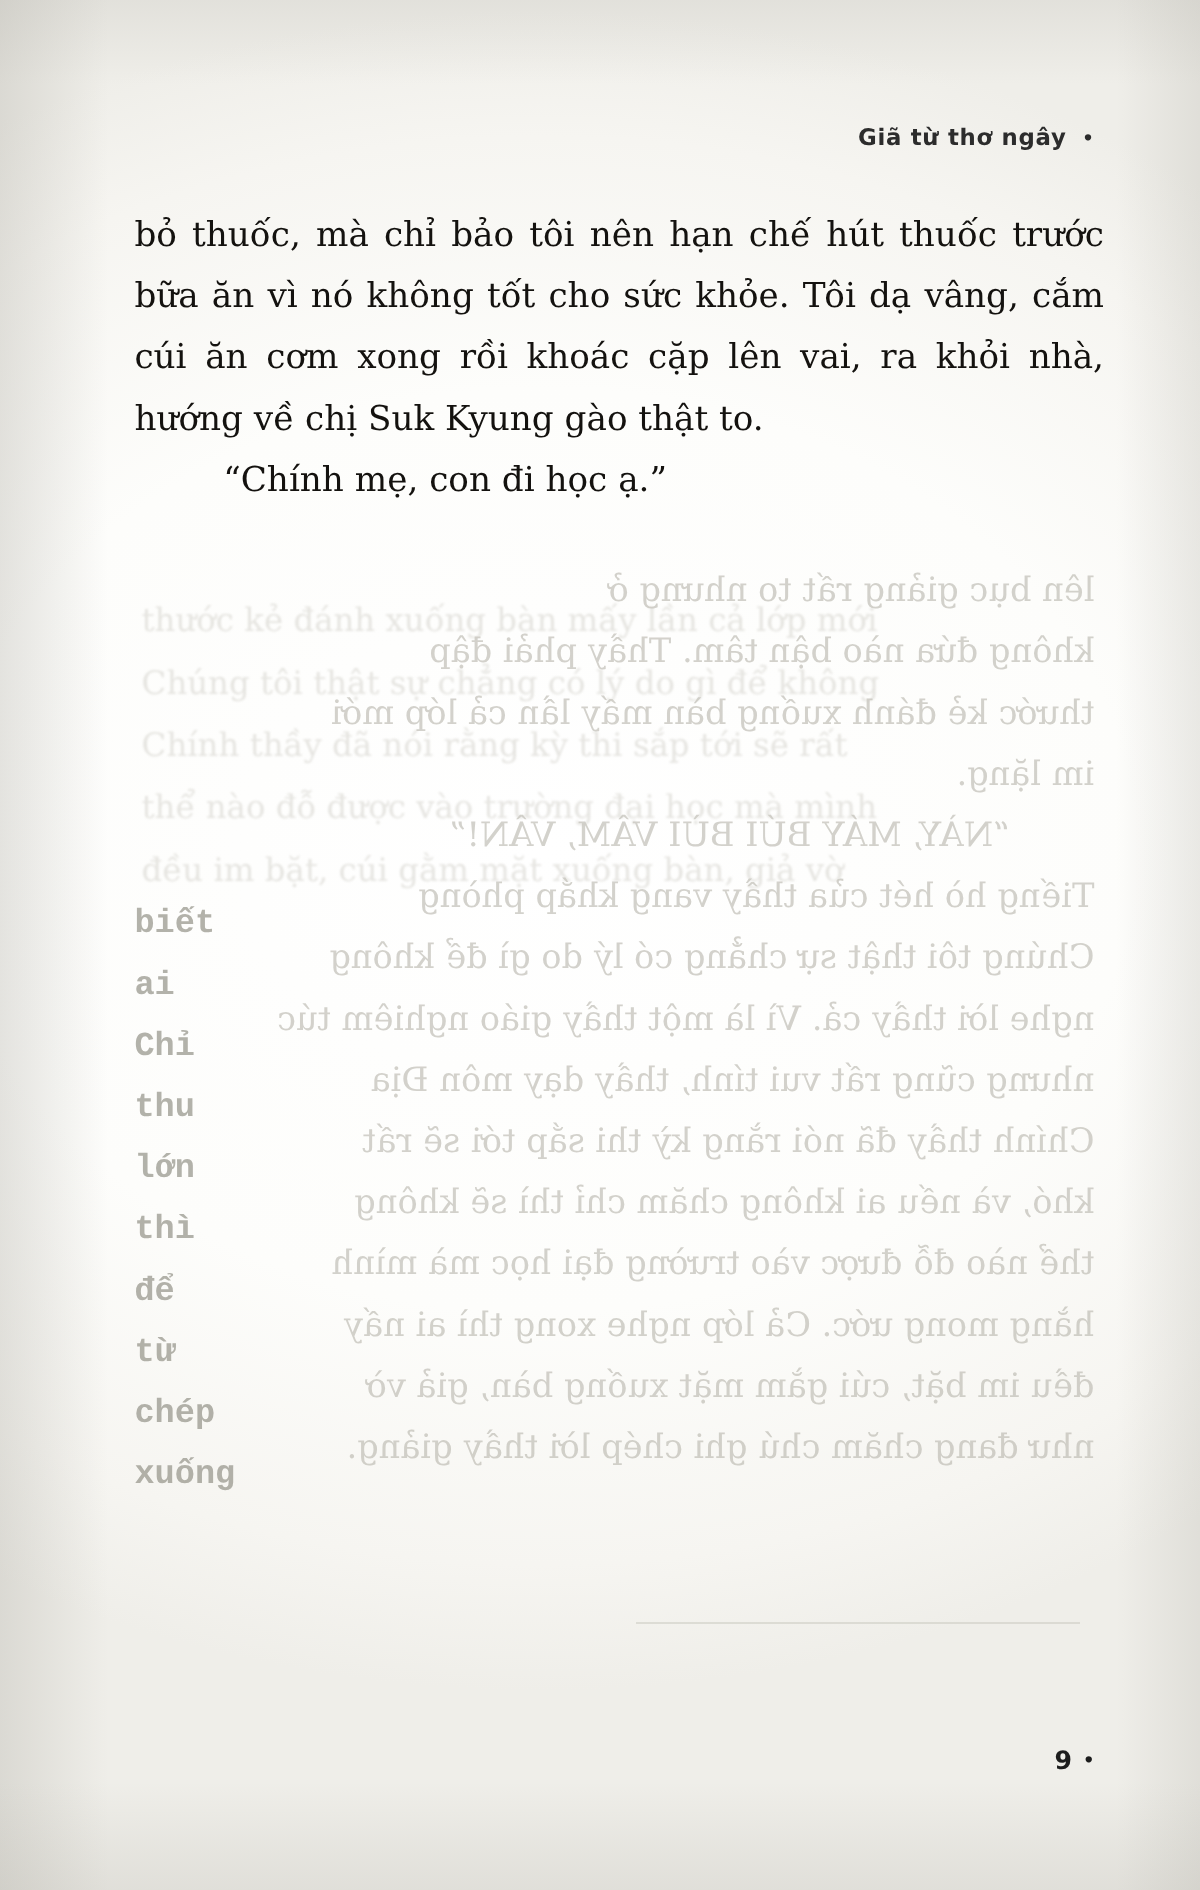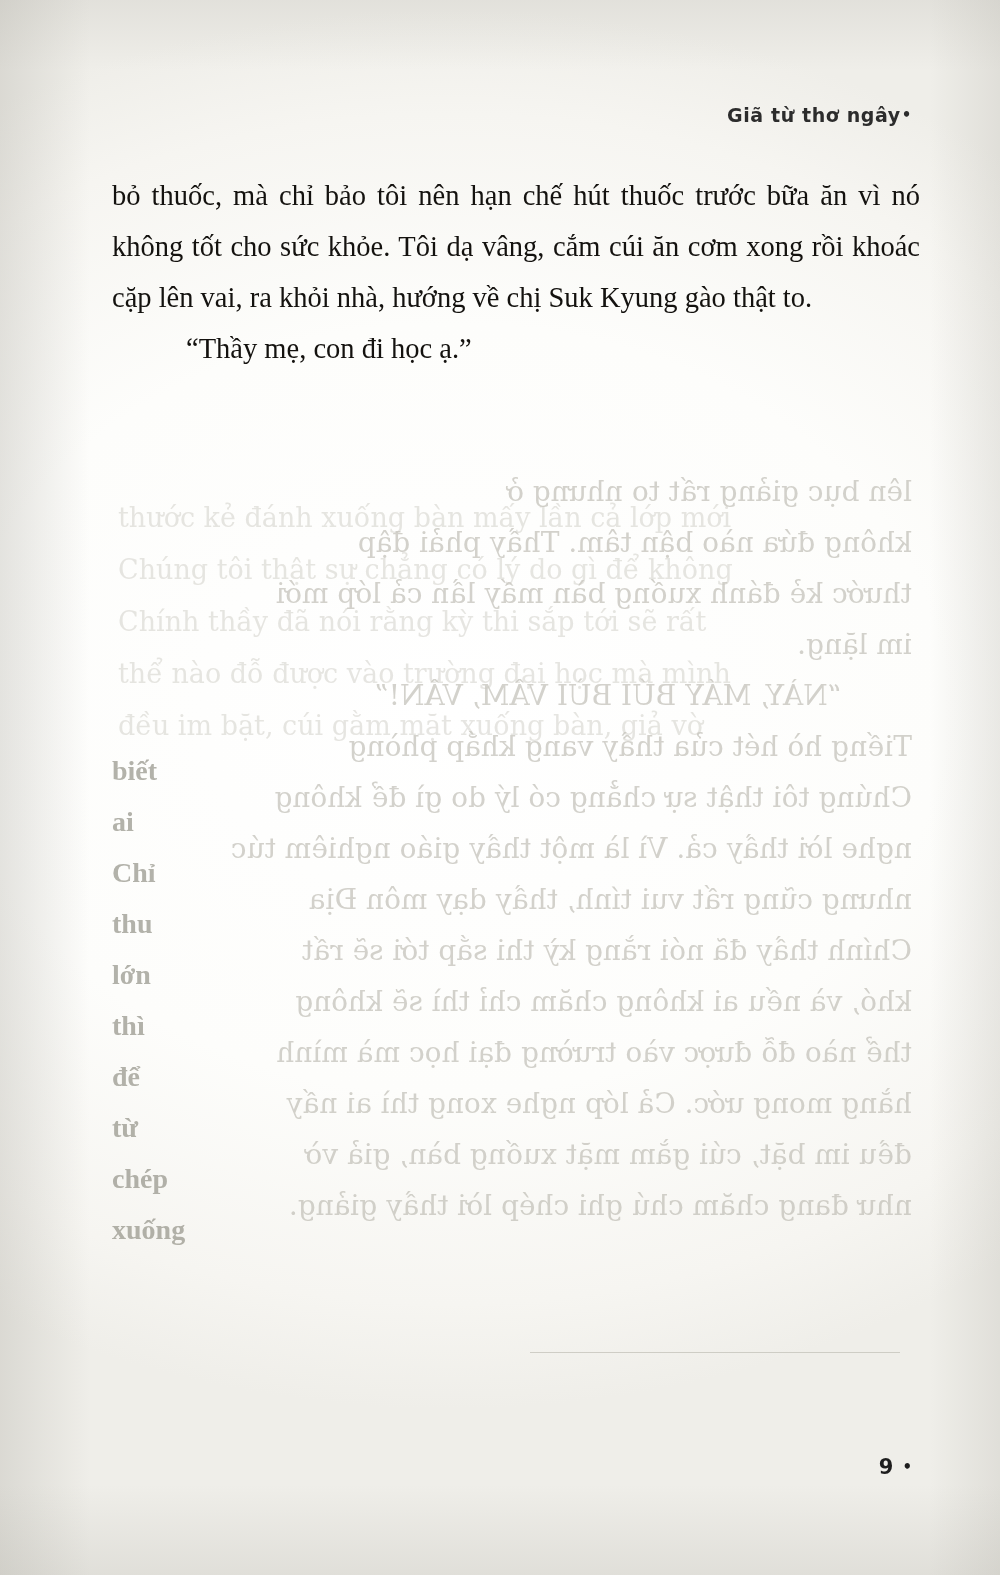--- a/index.html
+++ b/index.html
@@ -53,21 +53,21 @@
     pointer-events: none;
   }
 
   
   .running-head {
     position: absolute;
     top: 104px;
     right: 88px;
     display: flex;
     align-items: center;
-    gap: 1px;
+    gap: 13px;
     font-family: "DejaVu Sans", sans-serif;
     font-size: 19px;
     font-weight: 700;
     letter-spacing: 0.6px;
     color: #2c2c2c;
     text-align: center;
   }
   .running-head .bullet {
     font-size: 15px;
     line-height: 1;
@@ -82,21 +82,20 @@
     width: 808px;
     font-family: "DejaVu Serif", serif;
     font-size: 28.5px;
     line-height: 51px;
     color: #14120f;
     text-align: justify;
     text-justify: inter-word;
   }
   .body-text p {
     margin: 0;
-    font-family: Liberation Serif, serif;
   }
   .body-text p.indent {
     text-indent: 74px;
   }
 
   
   .showthrough {
     position: absolute;
     top: 466px;
     left: 112px;
@@ -132,21 +131,21 @@
     filter: blur(0.7px);
   }
   .showthrough-2 p { margin: 0; }
 
   
   .ghost-left-col {
     position: absolute;
     left: 112px;
     top: 745px;
     width: 120px;
-    font-family: Liberation Serif, serif;
+    font-family: Liberation Mono, monospace;
     font-size: 28px;
     line-height: 51px;
     font-weight: 700;
     color: #9a998f;
     opacity: 0.75;
     pointer-events: none;
     user-select: none;
   }
   .ghost-left-col div { white-space: nowrap; }
 
@@ -231,21 +230,21 @@
     <div>để</div>
     <div>từ</div>
     <div>chép</div>
     <div>xuống</div>
   </div>
 
   <div class="ghost-rule"></div>
 
   <div class="body-text">
     <p>bỏ thuốc, mà chỉ bảo tôi nên hạn chế hút thuốc trước bữa ăn vì nó không tốt cho sức khỏe. Tôi dạ vâng, cắm cúi ăn cơm xong rồi khoác cặp lên vai, ra khỏi nhà, hướng về chị Suk Kyung gào thật to.</p>
-    <p class="indent">“Thầy mẹ, con đi học ạ.”</p>
+    <p class="indent">“Chính mẹ, con đi học ạ.”</p>
   </div>
 
   <div class="folio">
     <span>9</span>
     <span class="bullet">•</span>
   </div>
 
 </div>
 
 </body></html>

